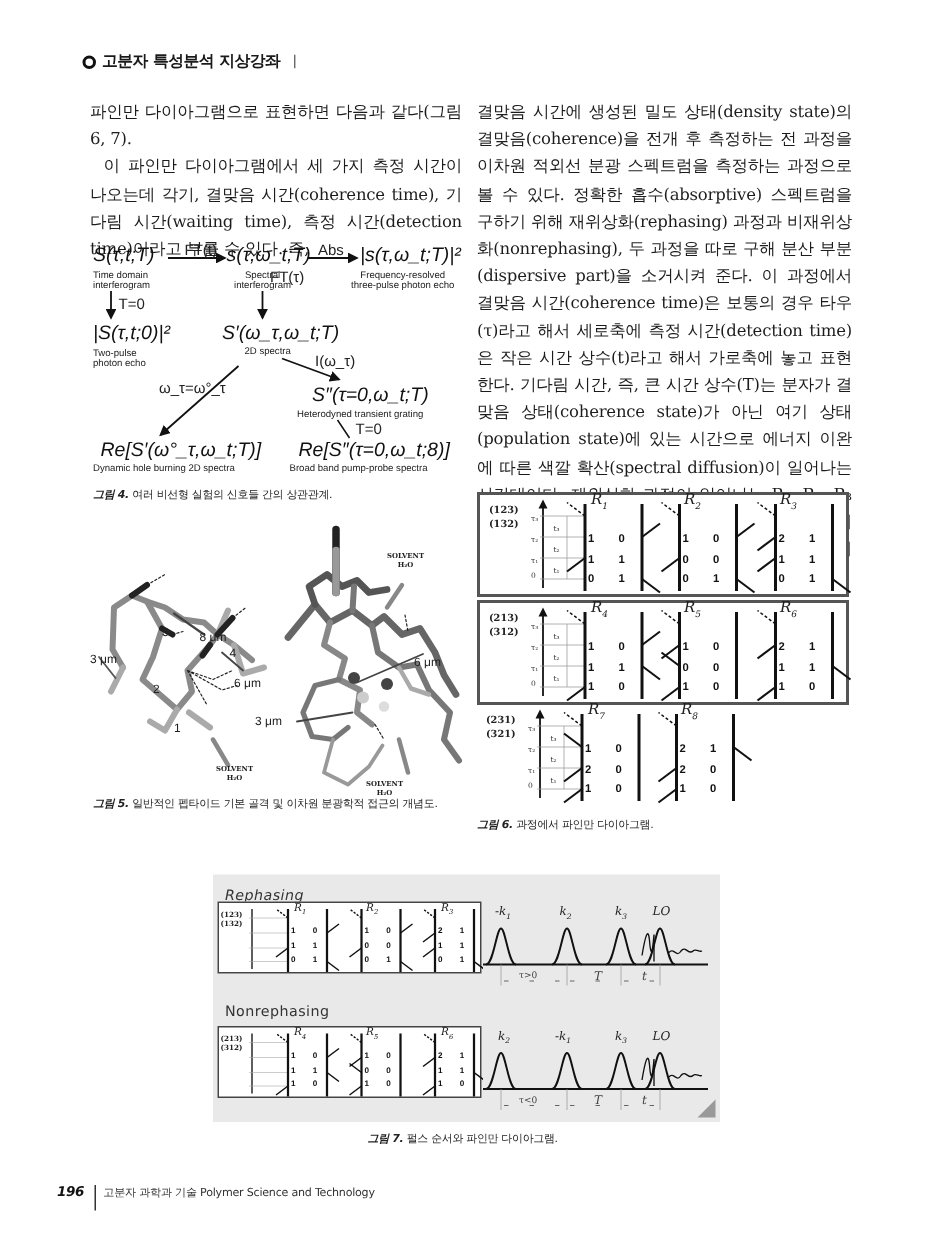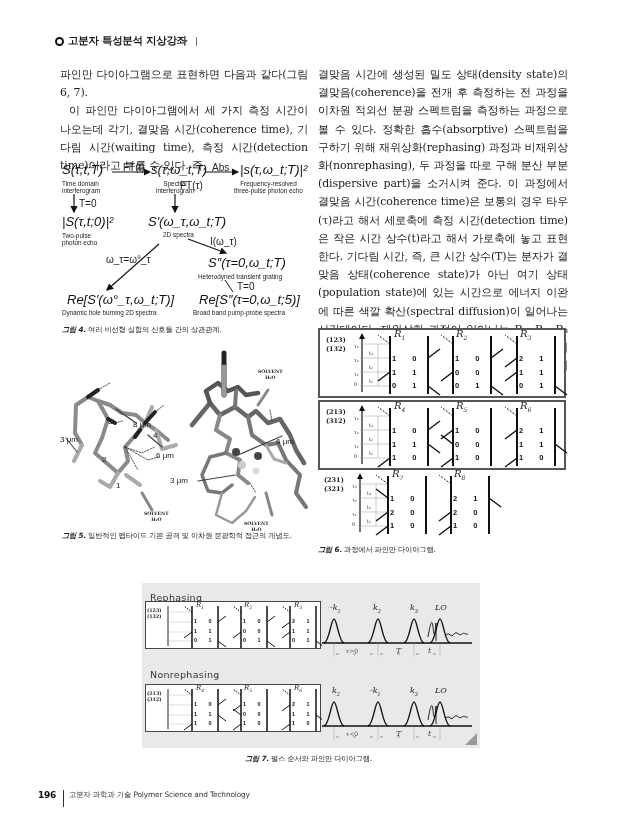--- a/index.html
+++ b/index.html
@@ -51,21 +51,21 @@
   .fig7 .sbox .num { position: absolute; font-family: "Liberation Sans", sans-serif; font-size: 5.4px; font-weight: bold; color: #111; letter-spacing: 5px; white-space: nowrap; }
   .fig7 .sbox svg { position: absolute; left: 0; top: 0; }
   .fig7 .pulses { position: absolute; left: 180px; width: 155px; height: 68px; }
   .fig7 .pulses svg { position: absolute; left: 0; top: 0; }
   .fig7 .plbl { position: absolute; font-family: "DejaVu Serif", serif; font-style: italic; font-size: 8px; color: #222; white-space: nowrap; }
   .fig7 .plbl sub { font-size: 5px; }
   .fig7 .tlbl { position: absolute; font-family: "DejaVu Serif", serif; font-size: 6px; color: #444; white-space: nowrap; }
   .fig7 .corner { position: absolute; right: 3px; bottom: 3px; width: 0; height: 0; border-left: 12px solid transparent; border-bottom: 12px solid #999; }
 
   .footer { position: absolute; left: 38px; top: 786px; display: flex; align-items: center; font-family: "DejaVu Sans", sans-serif; }
-  .footer .pg { font-size: 9px; font-weight: bold; color: #111; letter-spacing: -0.3px; }
+  .footer .pg { font-size: 9px; font-weight: bold; color: #111; letter-spacing: -0.3px; font-style: italic; }
   .footer .bar { width: 1px; height: 17px; background: #333; margin: 0 5px 0 7px; position: relative; top: 4px; }
   .footer .journal { font-size: 7.4px; color: #333; letter-spacing: -0.15px; }
 </style>
 </head>
 <body>
 
 <div class="header">
   <span class="bullet"></span>
   <span class="series">고분자 특성분석 지상강좌</span>
   <span class="sep">|</span>
@@ -131,21 +131,21 @@
   <span class="arrow-lbl" style="left:148px;top:84px;">I(ω_τ)</span>
   <span class="arrow-lbl" style="left:44px;top:102px;">ω_τ=ω°_τ</span>
 
   <span class="m" style="left:146px;top:103px;">S″(τ=0,ω_t;T)</span>
   <div class="lbl" style="left:136px;top:121px;">Heterodyned transient grating</div>
   <span class="arrow-lbl" style="left:175px;top:129px;">T=0</span>
 
   <span class="m" style="left:5px;top:140px;">Re[S′(ω°_τ,ω_t;T)]</span>
   <div class="lbl" style="left:0;top:157px;">Dynamic hole burning 2D spectra</div>
 
-  <span class="m" style="left:137px;top:140px;">Re[S″(τ=0,ω_t;5)]</span>
+  <span class="m" style="left:137px;top:140px;">Re[S″(τ=0,ω_t;8)]</span>
   <div class="lbl" style="left:131px;top:157px;">Broad band pump-probe spectra</div>
 </div>
 
 <div class="caption" style="left:62px;top:325px;">
   <b>그림 4.</b> <span>여러 비선형 실험의 신호들 간의 상관관계.</span>
 </div>
 
 <div class="fig5">
   <svg width="252" height="200">
     <g fill="none" stroke-linecap="round" stroke-linejoin="round">
@@ -358,21 +358,21 @@
     <span class="num" style="left:135px;top:38px;">2 0</span>
     <span class="num" style="left:135px;top:51px;">1 0</span>
   </div>
 </div>
 
 <div class="caption" style="left:318px;top:545px;">
   <b>그림 6.</b> <span>과정에서 파인만 다이아그램.</span>
 </div>
 
 <div class="fig7">
-  <span class="sect-title" style="top:9px;">Rephasing</span>
+  <span class="sect-title" style="top:9px;font-style:italic;">Rephasing</span>
   <div class="sbox" style="top:18px;">
     <div class="perm">
       <div>(123)</div>
         <div>(132)</div>
     </div>
     <svg class="mini-svg" width="176" height="48">
         <line x1="22" y1="44" x2="22" y2="4" stroke="#111" stroke-width="0.9"></line>
         <line x1="20" y1="39" x2="46" y2="39" stroke="#aaa" stroke-width="0.4"></line>
         <line x1="20" y1="30" x2="46" y2="30" stroke="#aaa" stroke-width="0.4"></line>
         <line x1="20" y1="20" x2="46" y2="20" stroke="#aaa" stroke-width="0.4"></line>

